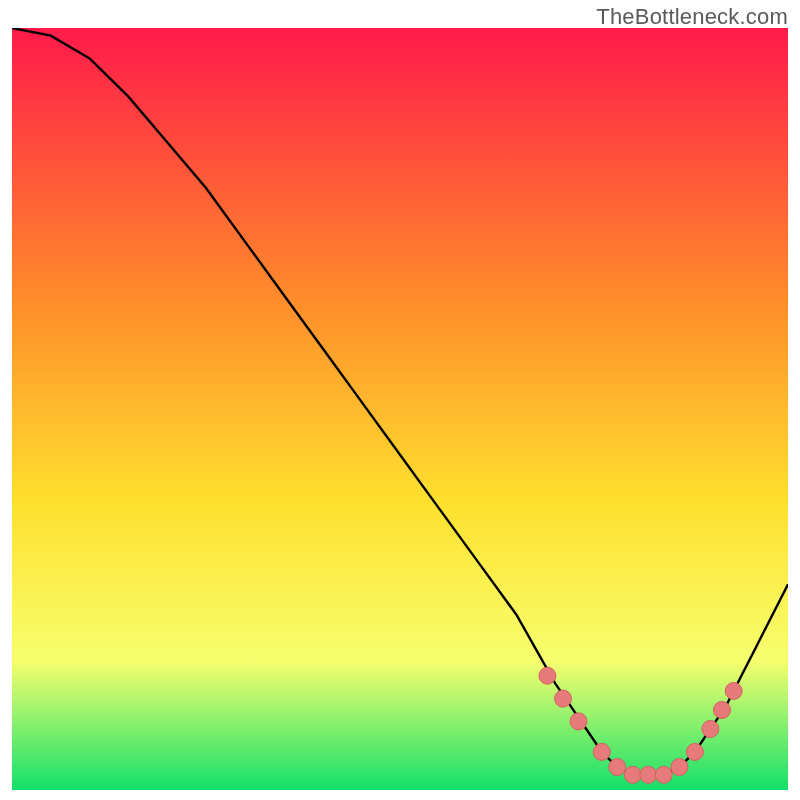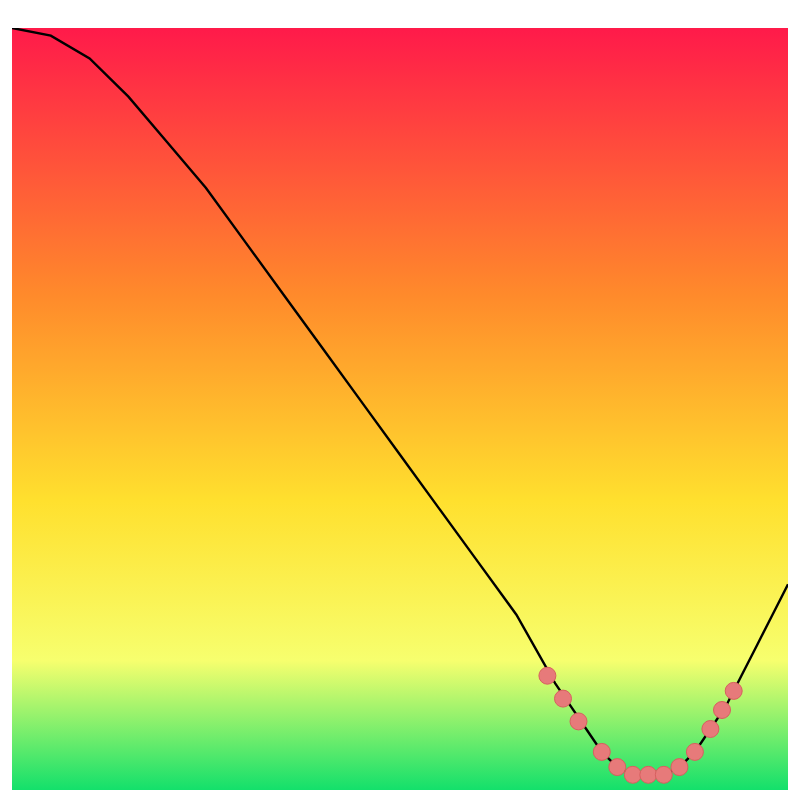--- a/index.html
+++ b/index.html
@@ -39,20 +39,21 @@
     display: block;
     width: 100%;
     height: 100%;
   }
 </style>
 </head>
 <body>
 
 <div class="frame">
 
+  <div class="watermark">TheBottleneck.com</div>
 
   <div class="plot">
     <svg id="chart-svg" viewBox="0 0 776 762" preserveAspectRatio="none">
       <defs>
         <linearGradient id="bg-grad" x1="0" y1="0" x2="0" y2="1">
           <stop id="g-top" offset="0%" stop-color="#ff1a4a"></stop>
           <stop id="g-mid-upper" offset="35%" stop-color="#ff8a2b"></stop>
           <stop id="g-mid" offset="62%" stop-color="#ffe02e"></stop>
           <stop id="g-mid-lower" offset="83%" stop-color="#f7ff6e"></stop>
           <stop id="g-bottom" offset="100%" stop-color="#13e06b"></stop>

